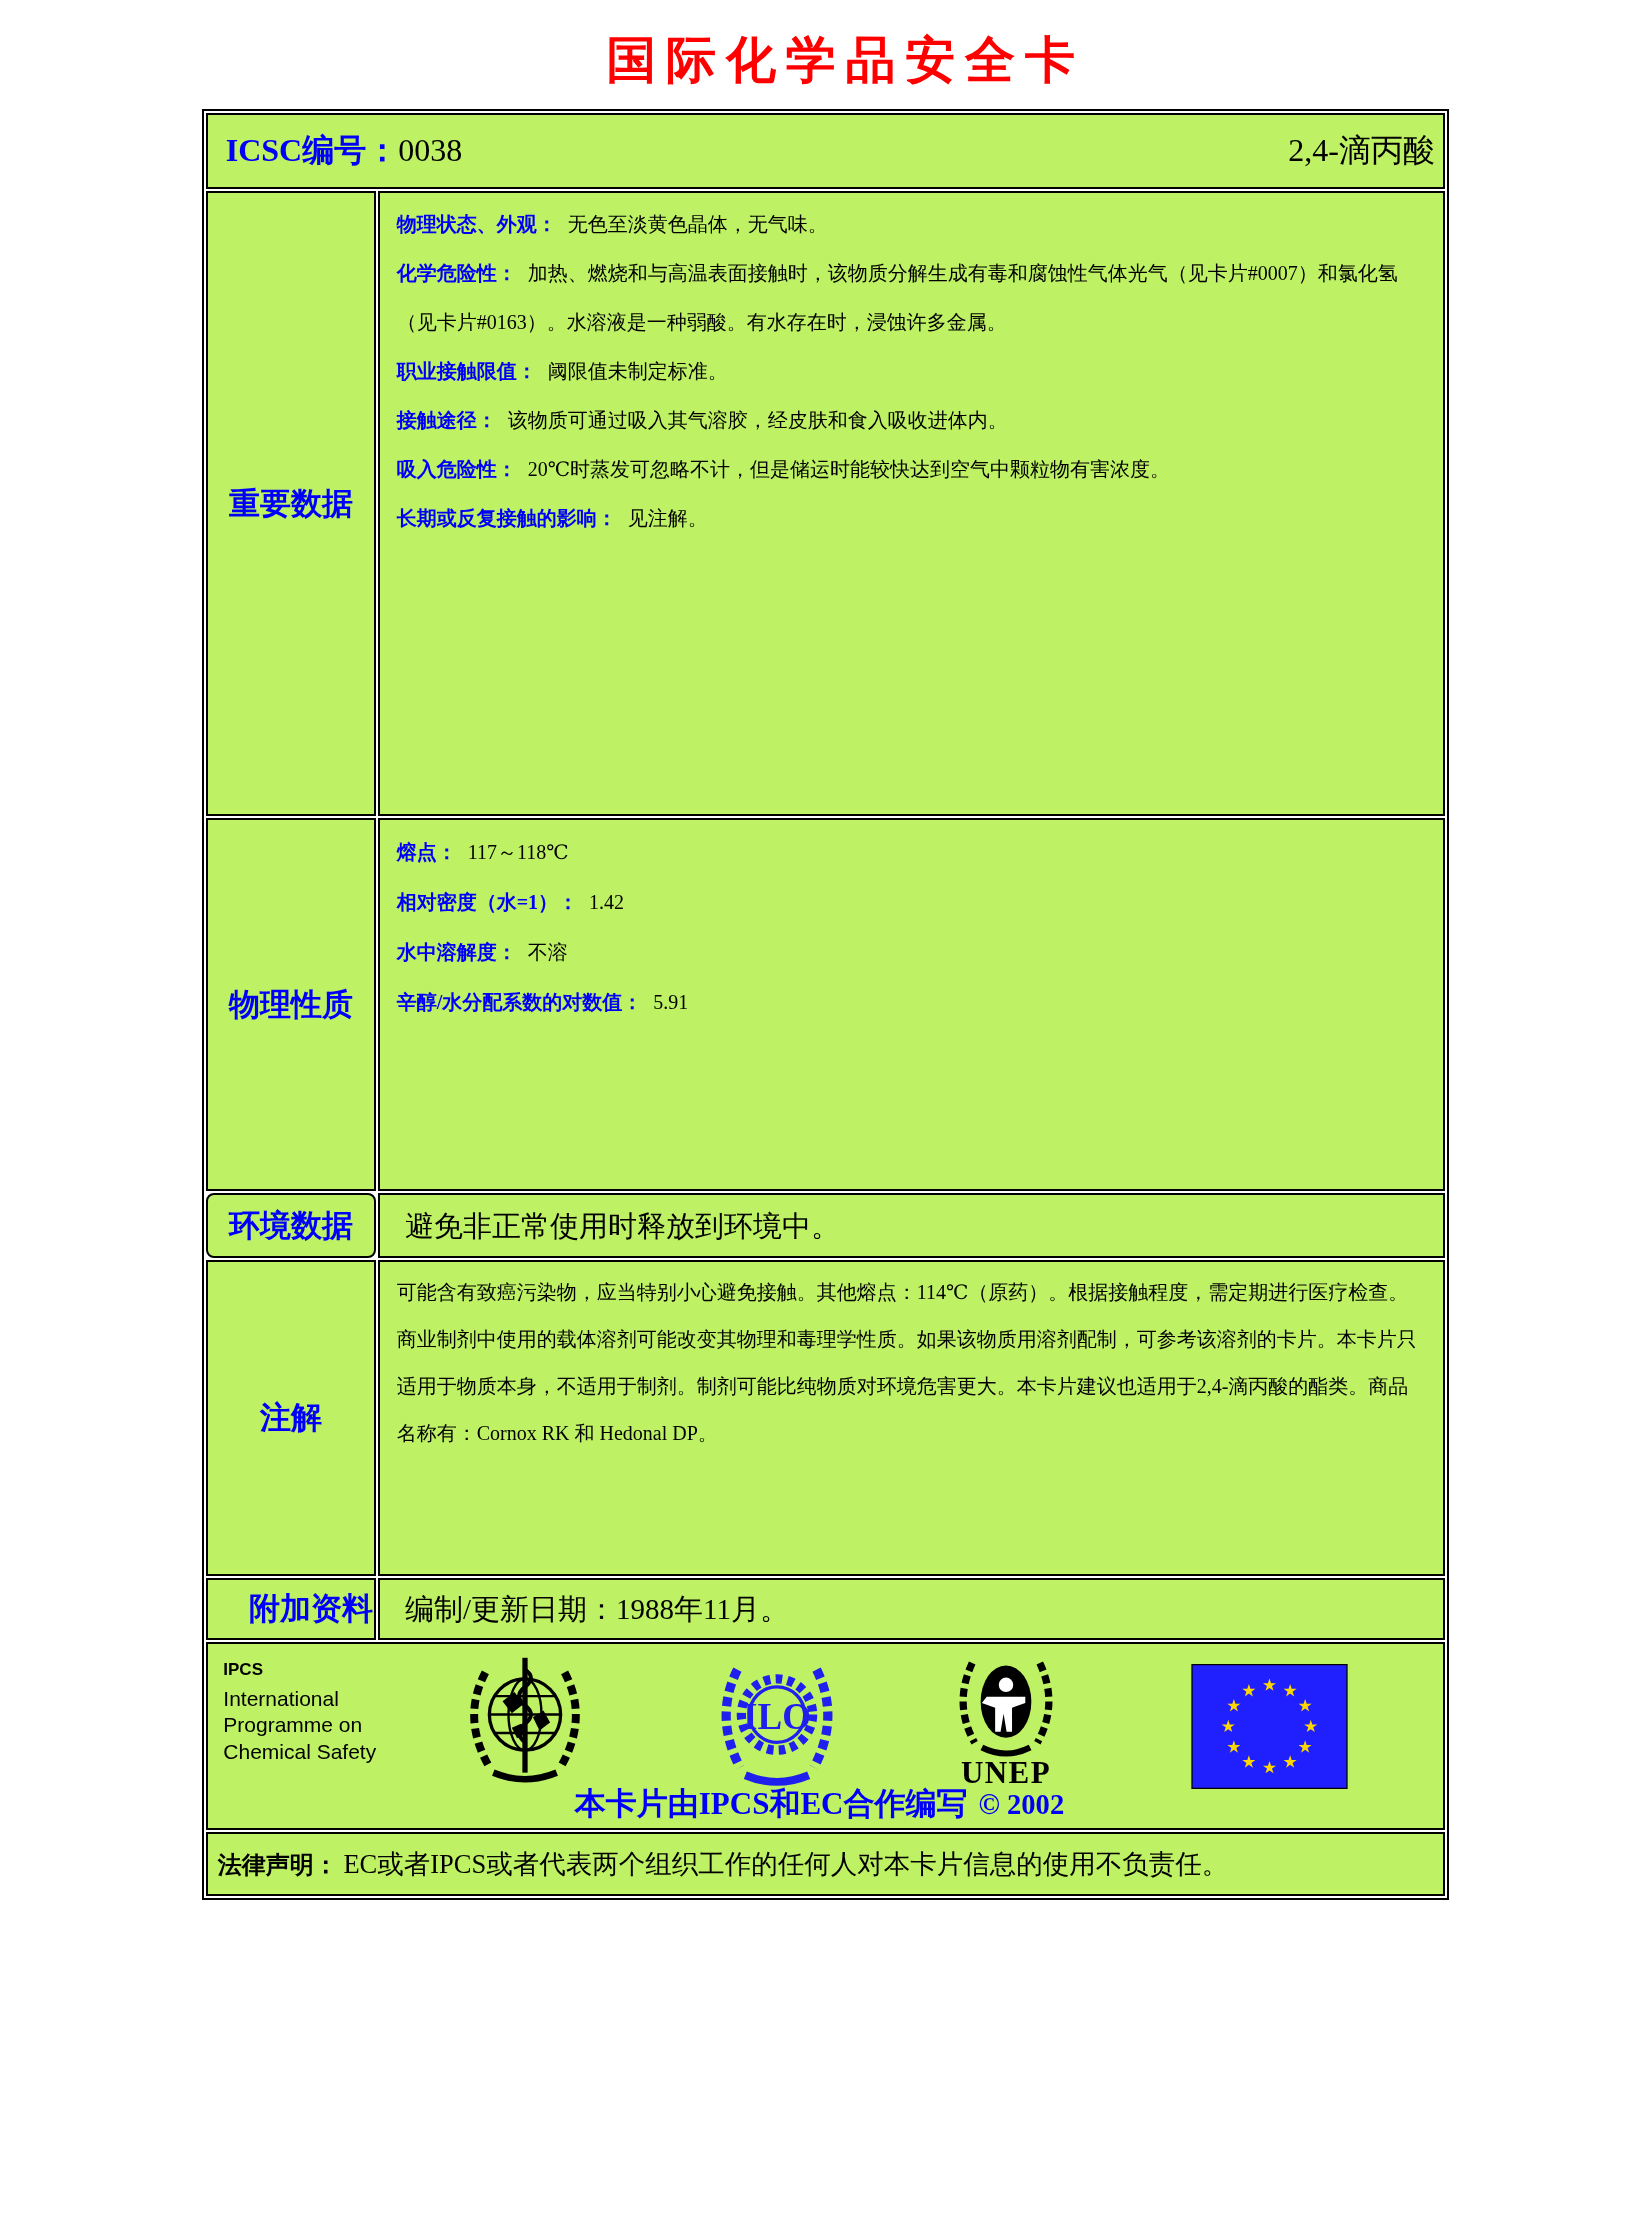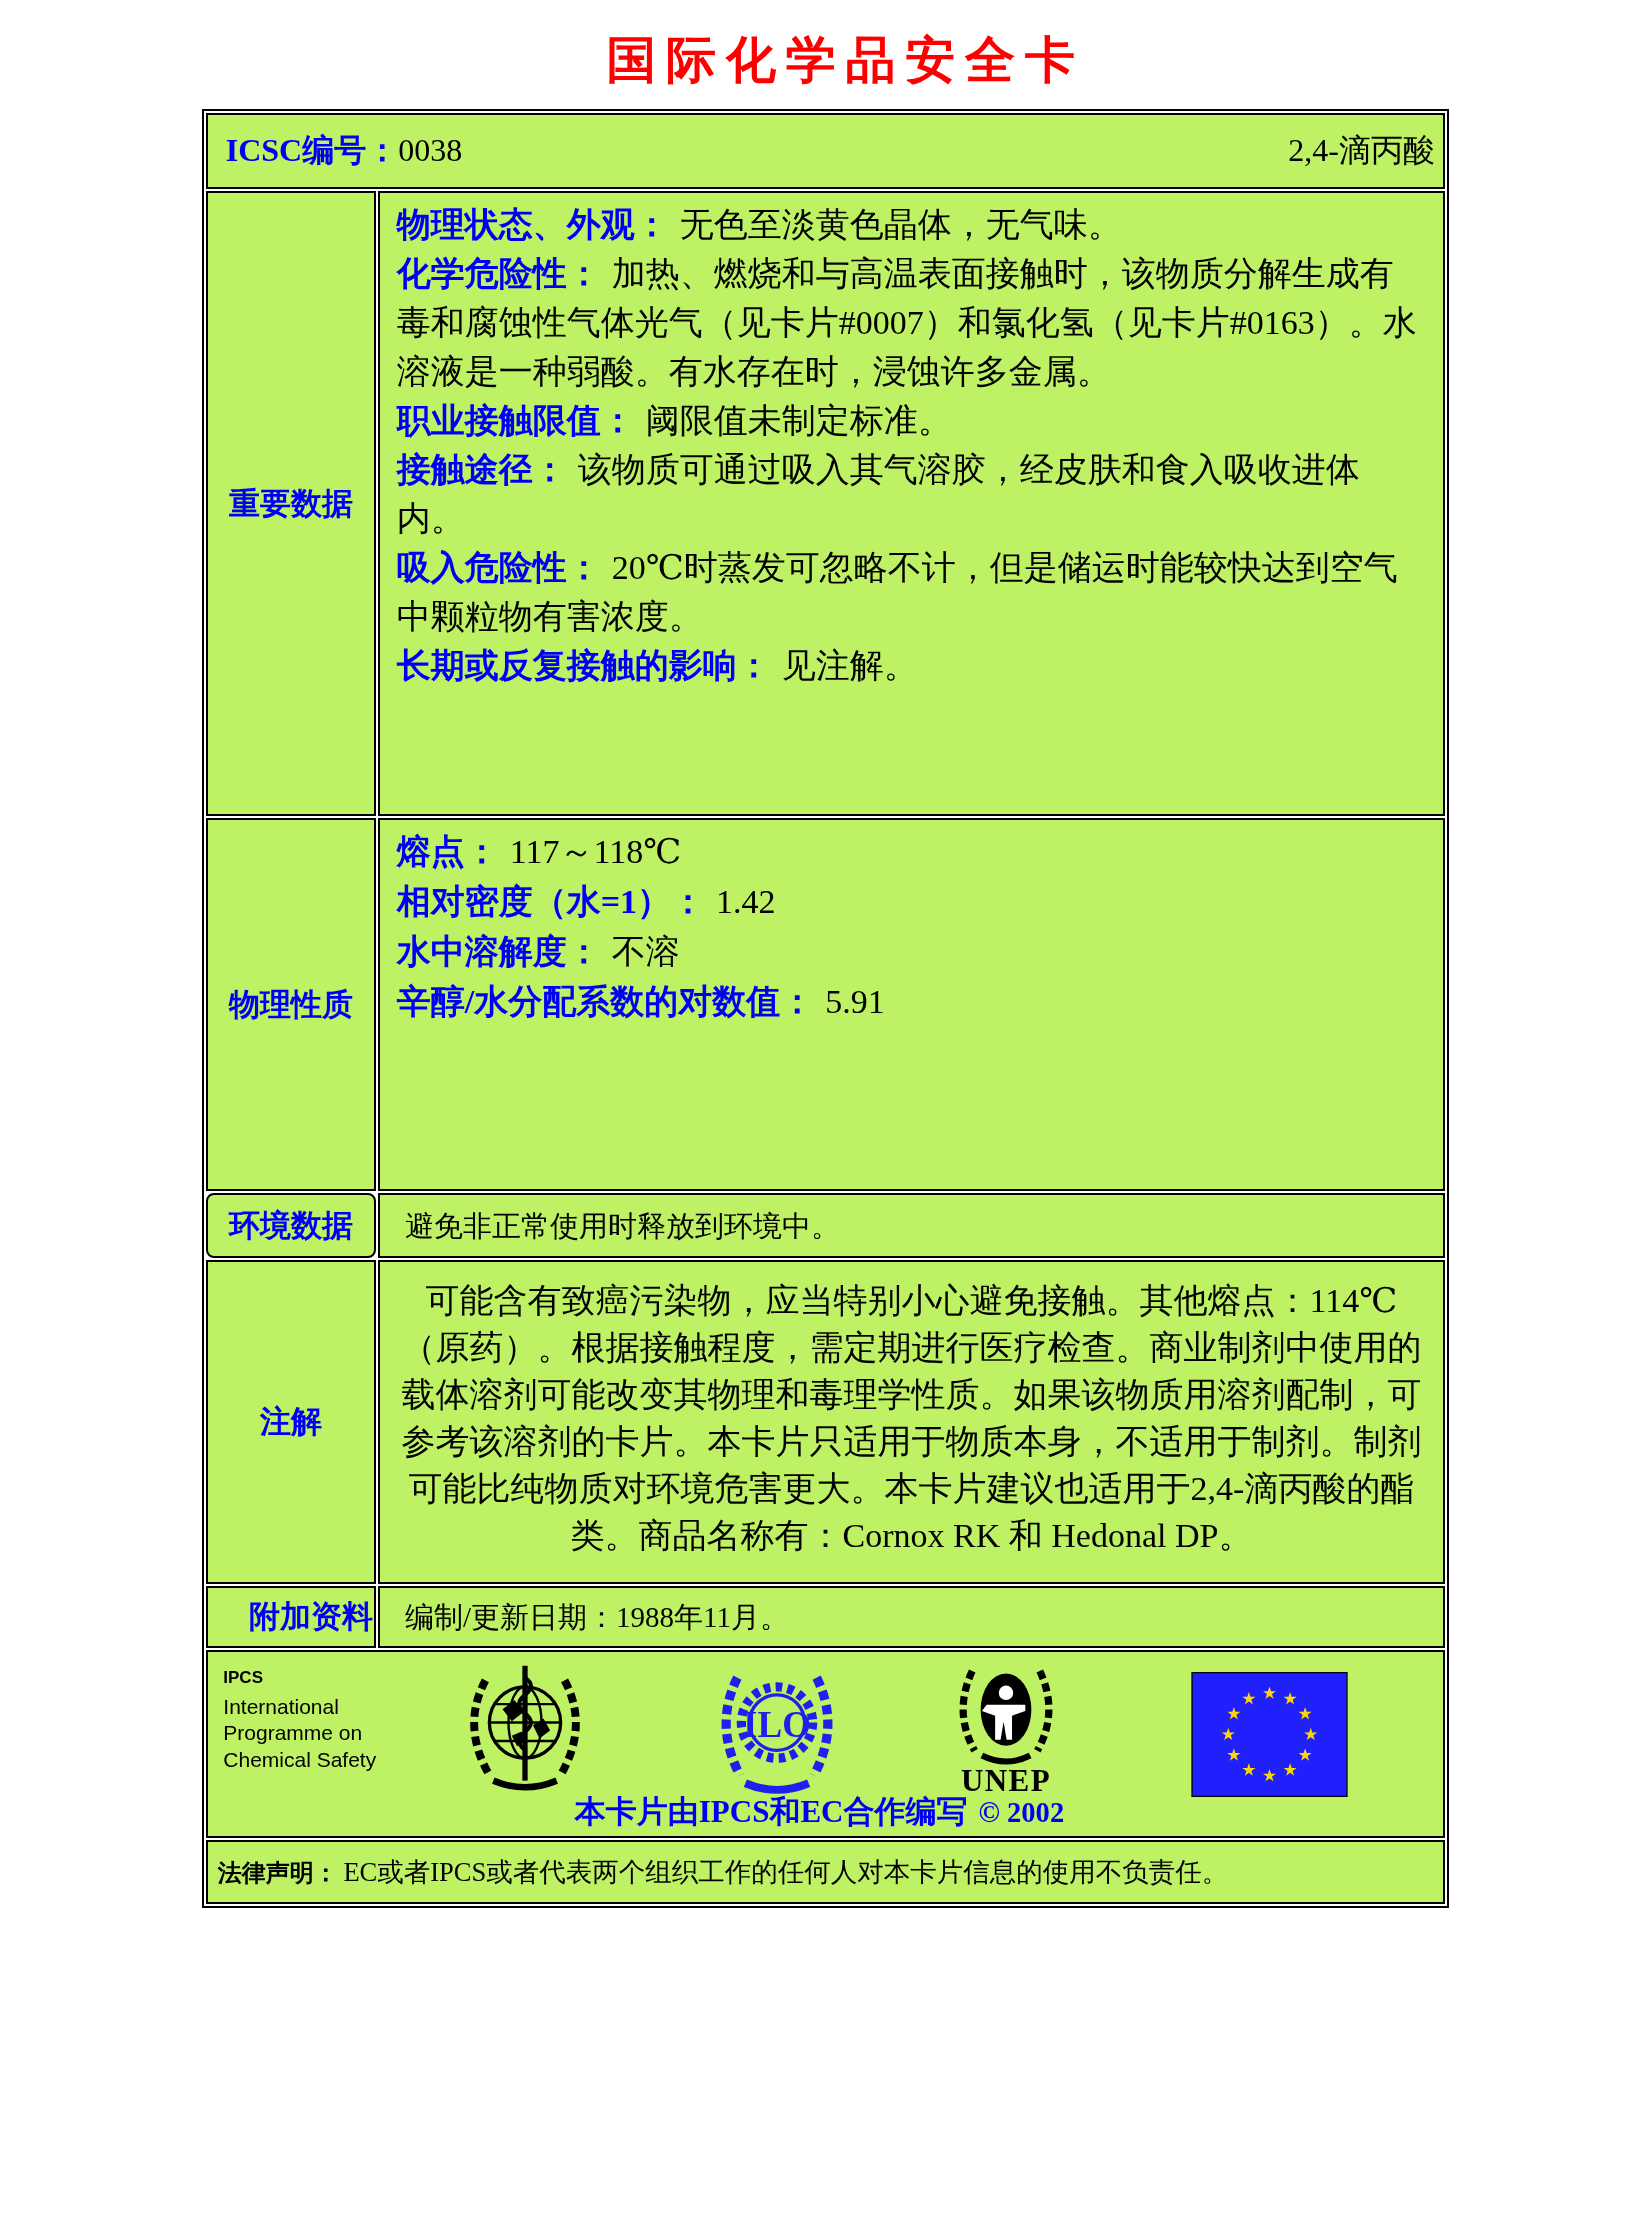--- a/index.html
+++ b/index.html
@@ -27,30 +27,30 @@
   td.hdr{height:70px;}
   .hdr-flex{
     display:flex;justify-content:space-between;align-items:center;
     padding:0 7px 0 16.7px;font-size:32px;
   }
   .blue{color:#0000fa;font-weight:bold;}
   td.lbl{
     text-align:center;vertical-align:middle;
     color:#0000fa;font-weight:bold;font-size:31px;
   }
-  td.cnt{vertical-align:top;padding:7px 16.7px;font-size:34px;line-height:49px;}
+  td.cnt{vertical-align:top;padding:7px 16.7px;font-size:20px;line-height:49px;}
   td.cnt-mid{vertical-align:middle;padding:0 25px;font-size:29px;line-height:42px;}
   .k{color:#0000fa;font-weight:bold;margin-right:11px;}
   td.h-important{height:607px;}
   td.h-physical{height:355px;}
   td.h-env{height:59px;border-radius:8px;}
   td.h-notes{height:298px;}
   td.h-add{height:56px;text-align:right;}
   .phys-line{height:50px;line-height:50px;white-space:nowrap;}
-  td.cnt.notes{line-height:47px;padding-top:15px;text-align:center;}
+  td.cnt.notes{line-height:47px;padding-top:7px;}
   td.logos{height:184px;position:relative;padding:0;}
   .ipcs-block{
     position:absolute;left:15.3px;top:9.8px;
     font-family:"Liberation Sans","DejaVu Sans",sans-serif;
     font-size:21px;line-height:26.5px;color:#000;
   }
   .ipcs-block .big{font-size:17px;font-weight:bold;line-height:32px;}
   .logo{position:absolute;top:7px;}
   .logo-who{left:251px;}
   .logo-ilo{left:503px;}

